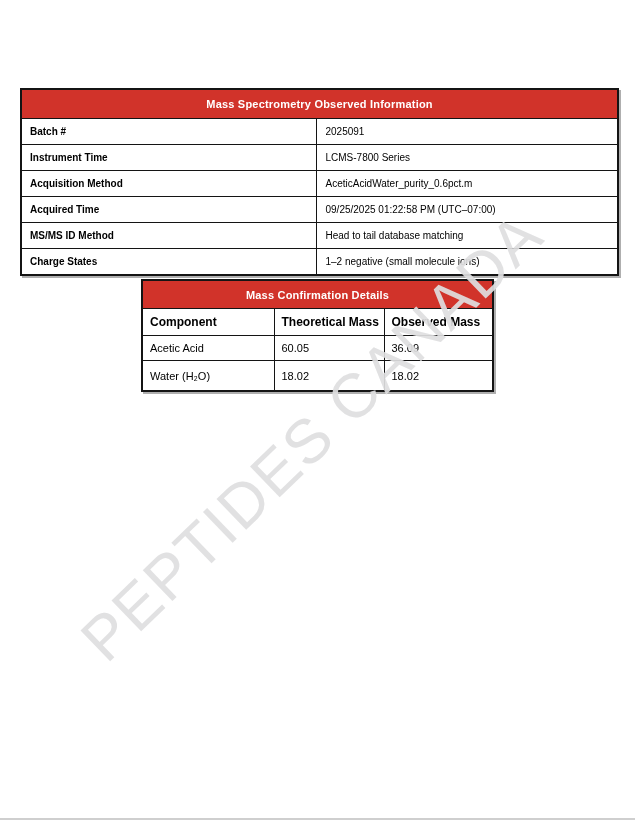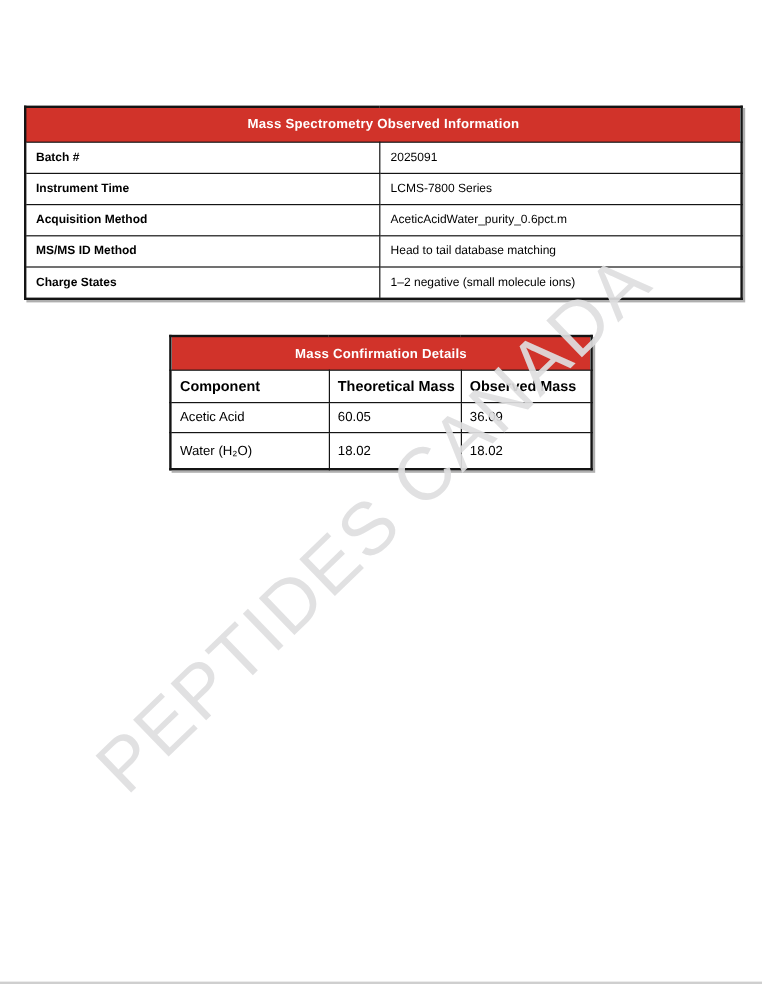--- a/index.html
+++ b/index.html
@@ -120,20 +120,24 @@
       </tr>
       <tr>
         <td class="lbl">Instrument Time</td>
         <td class="val">LCMS-7800 Series</td>
       </tr>
       <tr>
         <td class="lbl">Acquisition Method</td>
         <td class="val">AceticAcidWater_purity_0.6pct.m</td>
       </tr>
       <tr>
+        <td class="lbl">Acquired Time</td>
+        <td class="val">09/25/2025 01:22:58 PM (UTC–07:00)</td>
+      </tr>
+      <tr>
         <td class="lbl">MS/MS ID Method</td>
         <td class="val">Head to tail database matching</td>
       </tr>
       <tr>
         <td class="lbl">Charge States</td>
         <td class="val">1–2 negative (small molecule ions)</td>
       </tr>
     </tbody>
   </table>
 

